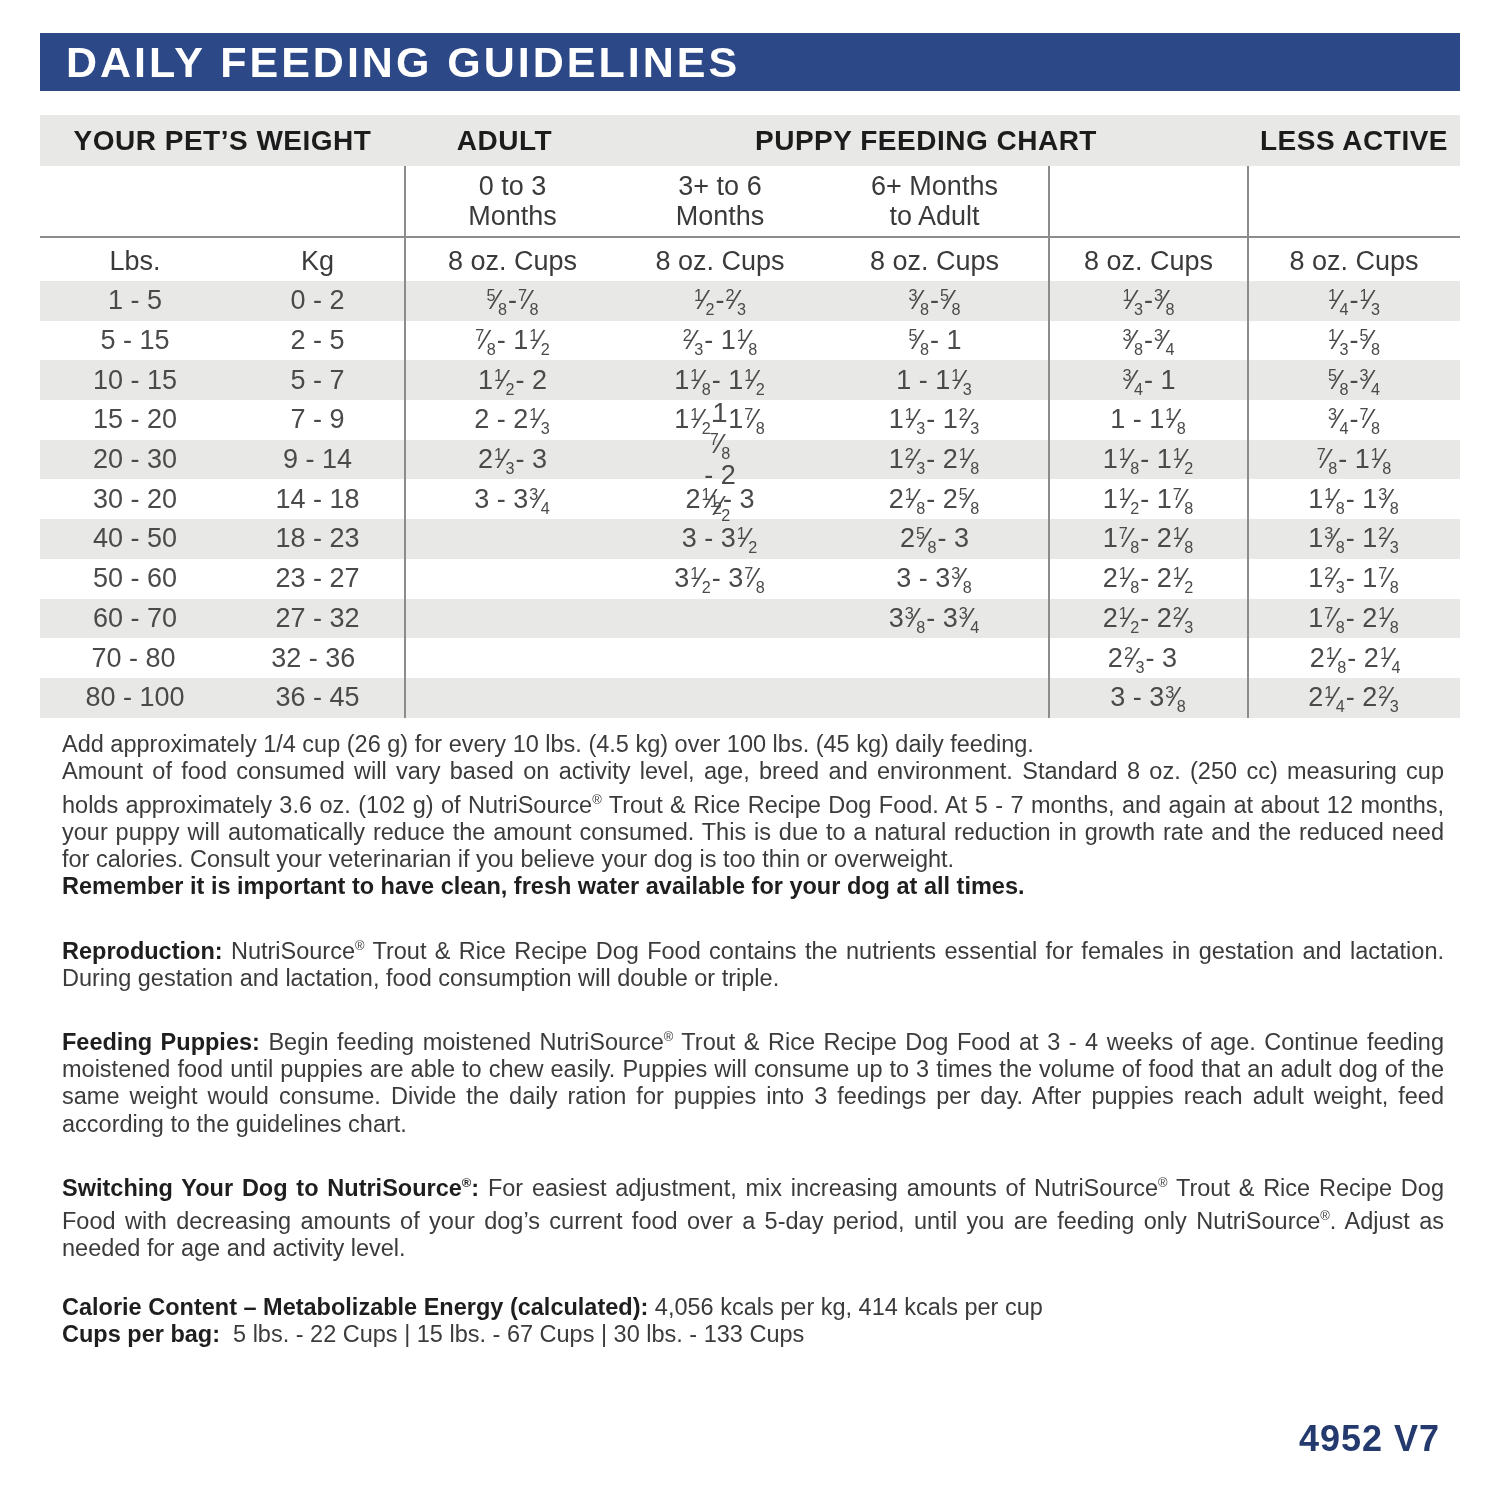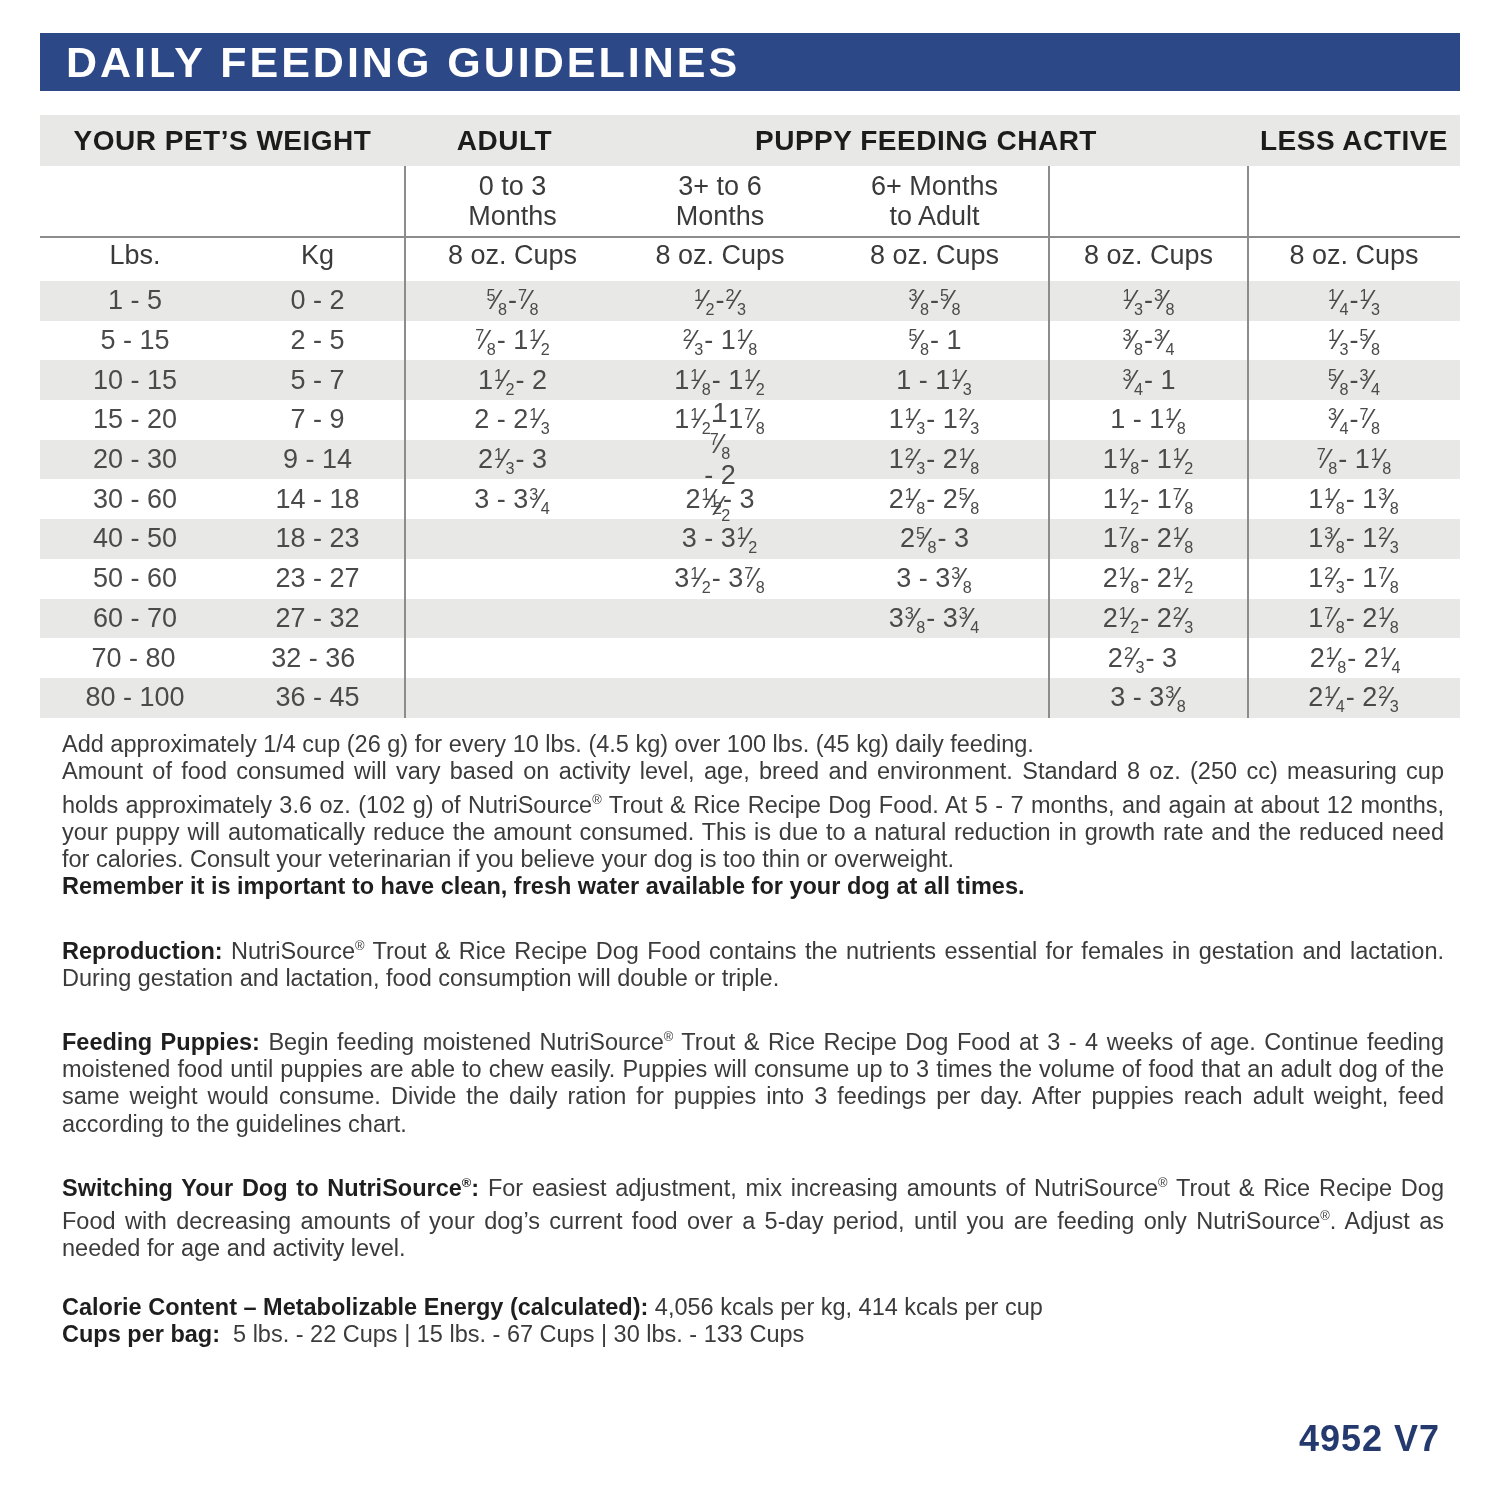--- a/index.html
+++ b/index.html
@@ -26,21 +26,21 @@
   .gcell{display:flex;align-items:center;justify-content:center;
     font-weight:bold;font-size:28px;color:var(--headtext);letter-spacing:.5px;white-space:nowrap;}
 
   .subhead{position:absolute;left:40px;top:166px;width:1420px;height:70px;display:flex;}
   .agecell{display:flex;flex-direction:column;align-items:center;justify-content:center;
     font-size:27px;color:#3a3a3a;line-height:1.12;}
 
   .hline{position:absolute;left:40px;top:236px;width:1420px;height:2px;background:var(--line);}
   .vline{position:absolute;top:166px;width:2px;height:552px;background:var(--line);}
 
-  .units{position:absolute;left:40px;top:238px;width:1420px;height:34px;display:flex;}
+  .units{position:absolute;left:40px;top:244px;width:1420px;height:34px;display:flex;}
   .ucell{display:flex;align-items:center;justify-content:center;font-size:27px;color:#3a3a3a;}
 
   .tbody{position:absolute;left:40px;top:281px;width:1420px;}
   .trow{display:flex;height:39.7px;}
   .trow.stripe{background:var(--stripe);}
   .tcell{display:flex;align-items:center;justify-content:center;font-size:27px;
     color:var(--tabletext);white-space:nowrap;}
 
   
   .fr{display:inline-block;white-space:nowrap;margin:0 1px;}
@@ -145,21 +145,21 @@
       <div class="trow stripe">
         <div class="tcell" style="width: 190px;">20 - 30</div>
         <div class="tcell" style="width: 175px;">9 - 14</div>
         <div class="tcell" style="width: 215px;">2 <span class="fr"><span class="nu">1</span><span class="sl">⁄</span><span class="de">3</span></span> - 3</div>
         <div class="tcell" style="width: 200px; flex-direction: column;">1 <span class="fr"><span class="nu">7</span><span class="sl">⁄</span><span class="de">8</span></span> - 2 <span class="fr"><span class="nu">1</span><span class="sl">⁄</span><span class="de">2</span></span></div>
         <div class="tcell" style="width: 229px;">1 <span class="fr"><span class="nu">2</span><span class="sl">⁄</span><span class="de">3</span></span> - 2 <span class="fr"><span class="nu">1</span><span class="sl">⁄</span><span class="de">8</span></span></div>
         <div class="tcell" style="width: 199px;">1 <span class="fr"><span class="nu">1</span><span class="sl">⁄</span><span class="de">8</span></span> - 1 <span class="fr"><span class="nu">1</span><span class="sl">⁄</span><span class="de">2</span></span></div>
         <div class="tcell" style="width: 212px;"><span class="fr"><span class="nu">7</span><span class="sl">⁄</span><span class="de">8</span></span> - 1 <span class="fr"><span class="nu">1</span><span class="sl">⁄</span><span class="de">8</span></span></div>
       </div>
       <div class="trow">
-        <div class="tcell" style="width: 190px;">30 - 60</div>
+        <div class="tcell" style="width: 190px;">30 - 20</div>
         <div class="tcell" style="width: 175px;">14 - 18</div>
         <div class="tcell" style="width: 215px;">3 - 3 <span class="fr"><span class="nu">3</span><span class="sl">⁄</span><span class="de">4</span></span></div>
         <div class="tcell" style="width: 200px;">2 <span class="fr"><span class="nu">1</span><span class="sl">⁄</span><span class="de">2</span></span> - 3</div>
         <div class="tcell" style="width: 229px;">2 <span class="fr"><span class="nu">1</span><span class="sl">⁄</span><span class="de">8</span></span> - 2 <span class="fr"><span class="nu">5</span><span class="sl">⁄</span><span class="de">8</span></span></div>
         <div class="tcell" style="width: 199px;">1 <span class="fr"><span class="nu">1</span><span class="sl">⁄</span><span class="de">2</span></span> - 1 <span class="fr"><span class="nu">7</span><span class="sl">⁄</span><span class="de">8</span></span></div>
         <div class="tcell" style="width: 212px;">1 <span class="fr"><span class="nu">1</span><span class="sl">⁄</span><span class="de">8</span></span> - 1 <span class="fr"><span class="nu">3</span><span class="sl">⁄</span><span class="de">8</span></span></div>
       </div>
       <div class="trow stripe">
         <div class="tcell" style="width: 190px;">40 - 50</div>
         <div class="tcell" style="width: 175px;">18 - 23</div>

